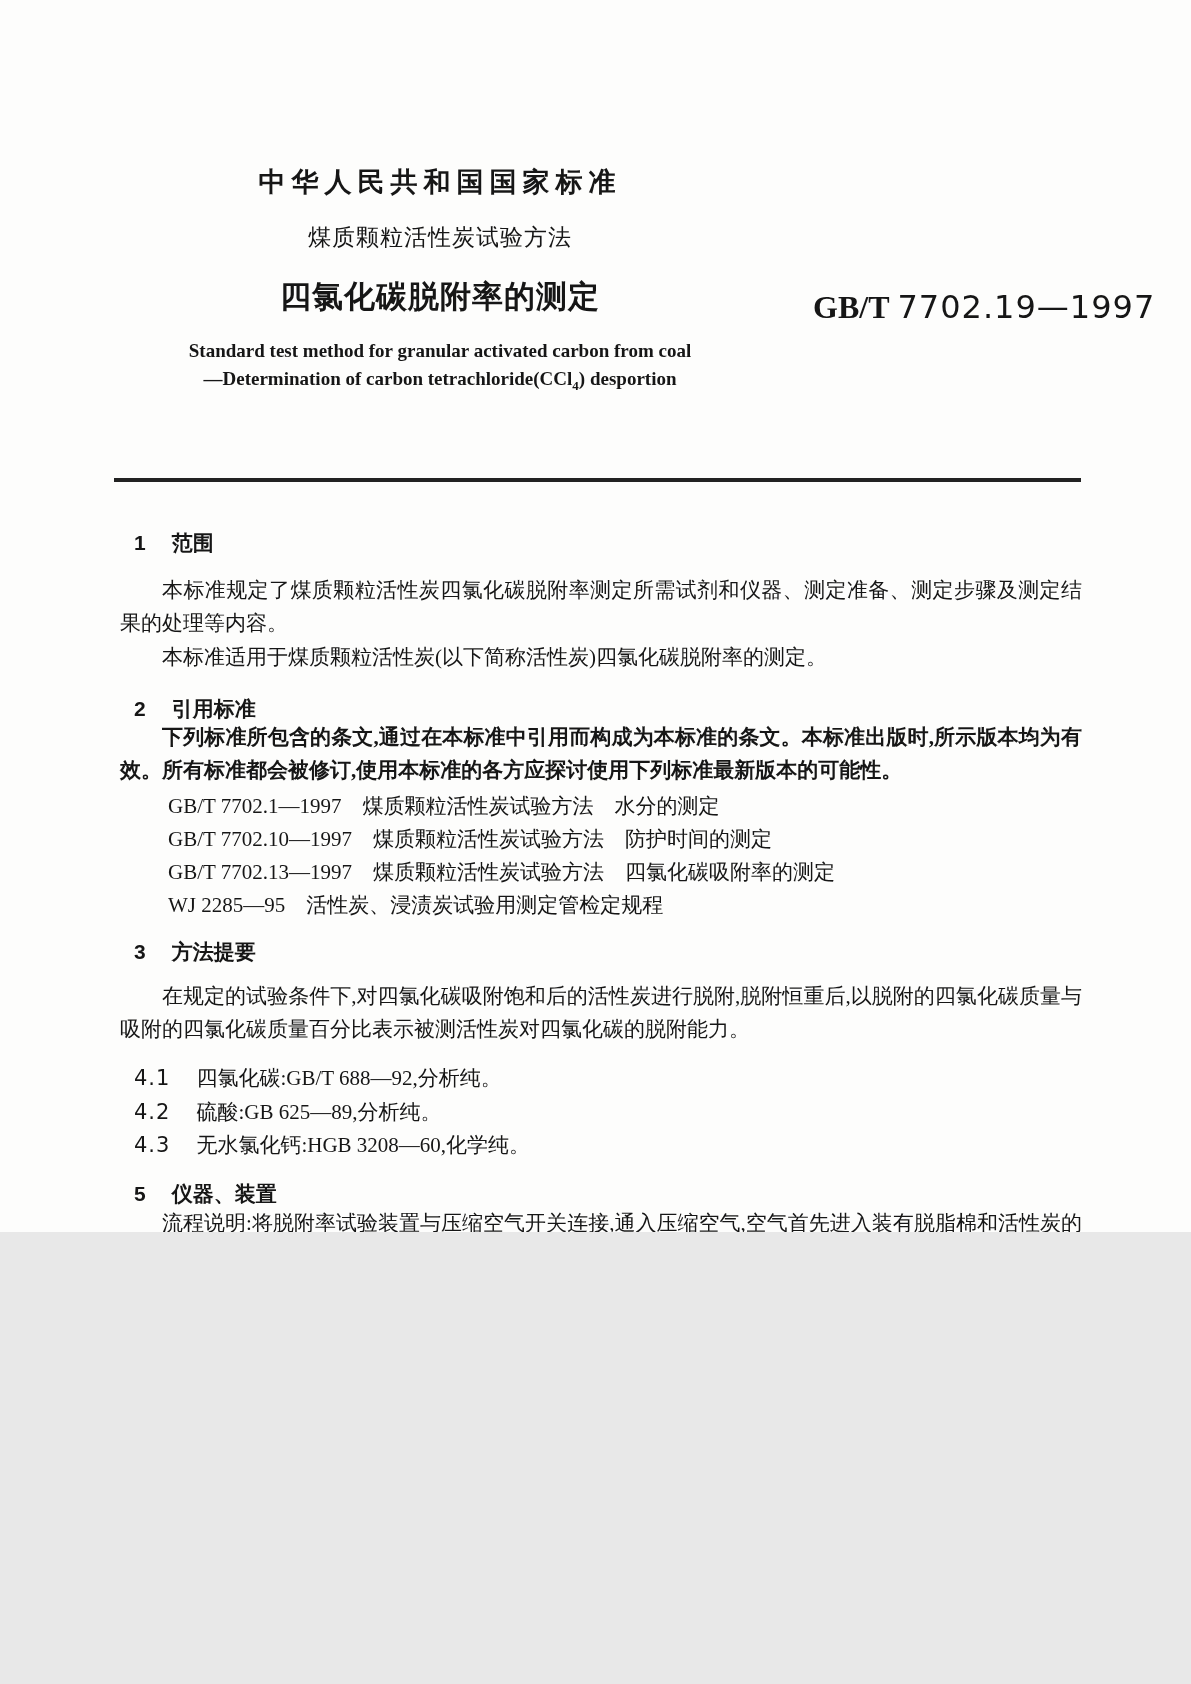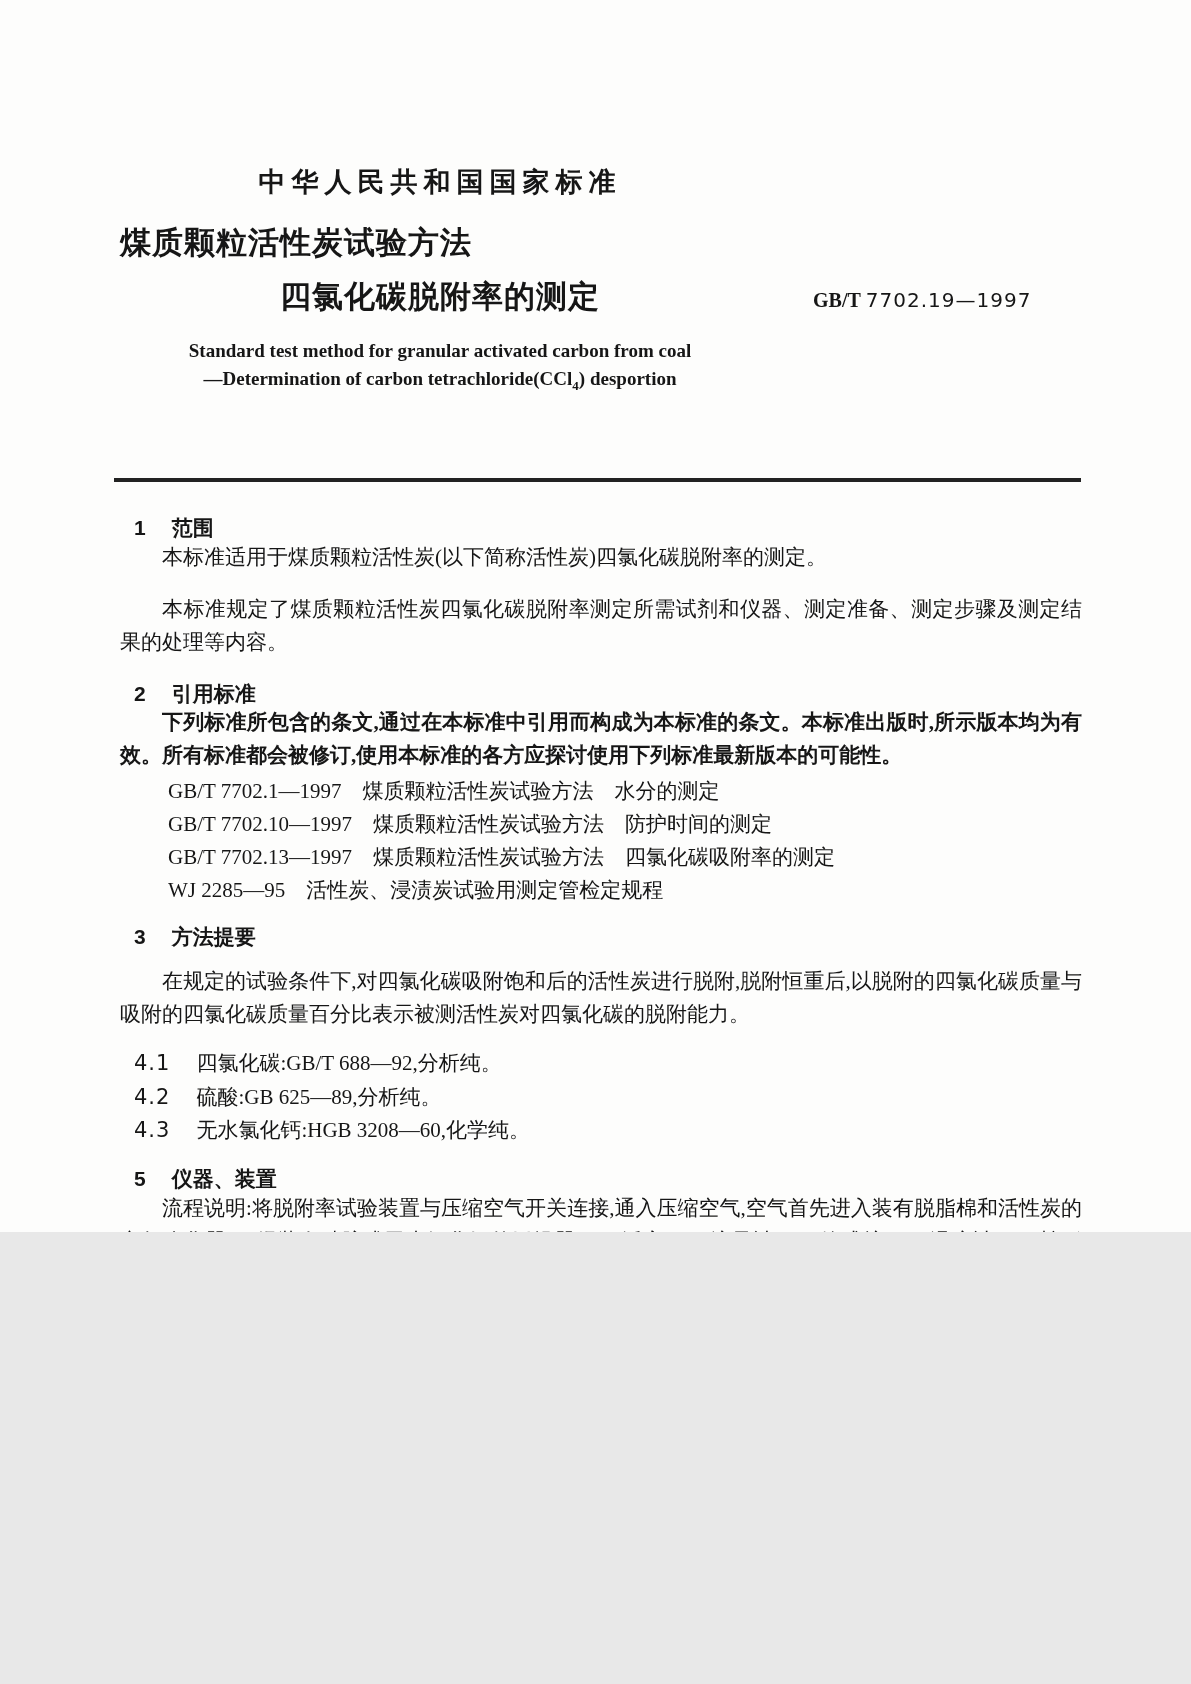--- a/index.html
+++ b/index.html
@@ -15,32 +15,33 @@
   }
   
   .std-label {
     position:absolute; top:164px; left:120px; width:640px;
     text-align:center;
     font-family:"Liberation Sans","DejaVu Sans",sans-serif;
     font-weight:bold; font-size:27px; letter-spacing:6px;
   }
   .cn-title-1 {
     position:absolute; top:222px; left:120px; width:640px;
+    text-align:center;
     font-family:"Liberation Sans","DejaVu Sans",sans-serif;
-    font-weight:bold; font-size:31px; letter-spacing:1px;
+    font-weight:normal; font-size:23px; letter-spacing:1px;
   }
   .cn-title-2 {
     position:absolute; top:276px; left:120px; width:640px;
     text-align:center;
     font-family:"Liberation Sans","DejaVu Sans",sans-serif;
     font-weight:bold; font-size:31px; letter-spacing:1px;
   }
   .gb-code {
     position:absolute; top:288px; left:813px;
-    font-size:20px; white-space:nowrap;
+    font-size:32px; white-space:nowrap;
   }
   .gb-code .prefix {
     font-family:"Liberation Serif","DejaVu Serif",serif;
     font-weight:bold;
   }
   .gb-code .num {
     font-family:"DejaVu Sans","Liberation Sans",sans-serif;
     font-weight:normal; letter-spacing:1px;
   }
   .en-title-1 {
@@ -116,23 +117,23 @@
     <span class="num">7702.19—1997</span>
   </div>
 
   <div class="en-title-1">Standard test method for granular activated carbon from coal</div>
   <div class="en-title-2"><span>—Determination of carbon tetrachloride(CCl</span><sub>4</sub><span>) desportion</span></div>
 
   <div class="rule-top"></div>
 
   <div class="body">
 
-    <h3 class="sec-heading" style="margin-top:11px;"><span class="sec-no">1</span><span class="sec-title">范围</span></h3>
+    <h3 class="sec-heading" style="margin-top:26px;"><span class="sec-no">1</span><span class="sec-title">范围</span></h3>
+    <p class="para" style="margin-top:19px;">本标准规定了煤质颗粒活性炭四氯化碳脱附率测定所需试剂和仪器、测定准备、测定步骤及测定结果的处理等内容。</p>
     <p class="para" style="margin-top:1px;">本标准适用于煤质颗粒活性炭(以下简称活性炭)四氯化碳脱附率的测定。</p>
-    <p class="para" style="margin-top:19px;">本标准规定了煤质颗粒活性炭四氯化碳脱附率测定所需试剂和仪器、测定准备、测定步骤及测定结果的处理等内容。</p>
 
     <h3 class="sec-heading" style="margin-top:23px;"><span class="sec-no">2</span><span class="sec-title">引用标准</span></h3>
     <p class="para" style="font-weight:bold;">下列标准所包含的条文,通过在本标准中引用而构成为本标准的条文。本标准出版时,所示版本均为有效。所有标准都会被修订,使用本标准的各方应探讨使用下列标准最新版本的可能性。</p>
     <p class="ref" style="margin-top:3px;">GB/T 7702.1—1997　煤质颗粒活性炭试验方法　水分的测定</p>
     <p class="ref">GB/T 7702.10—1997　煤质颗粒活性炭试验方法　防护时间的测定</p>
     <p class="ref">GB/T 7702.13—1997　煤质颗粒活性炭试验方法　四氯化碳吸附率的测定</p>
     <p class="ref">WJ 2285—95　活性炭、浸渍炭试验用测定管检定规程</p>
 
     <h3 class="sec-heading" style="margin-top:18px;"><span class="sec-no">3</span><span class="sec-title">方法提要</span></h3>
     <p class="para" style="margin-top:16px;">在规定的试验条件下,对四氯化碳吸附饱和后的活性炭进行脱附,脱附恒重后,以脱附的四氯化碳质量与吸附的四氯化碳质量百分比表示被测活性炭对四氯化碳的脱附能力。</p>

